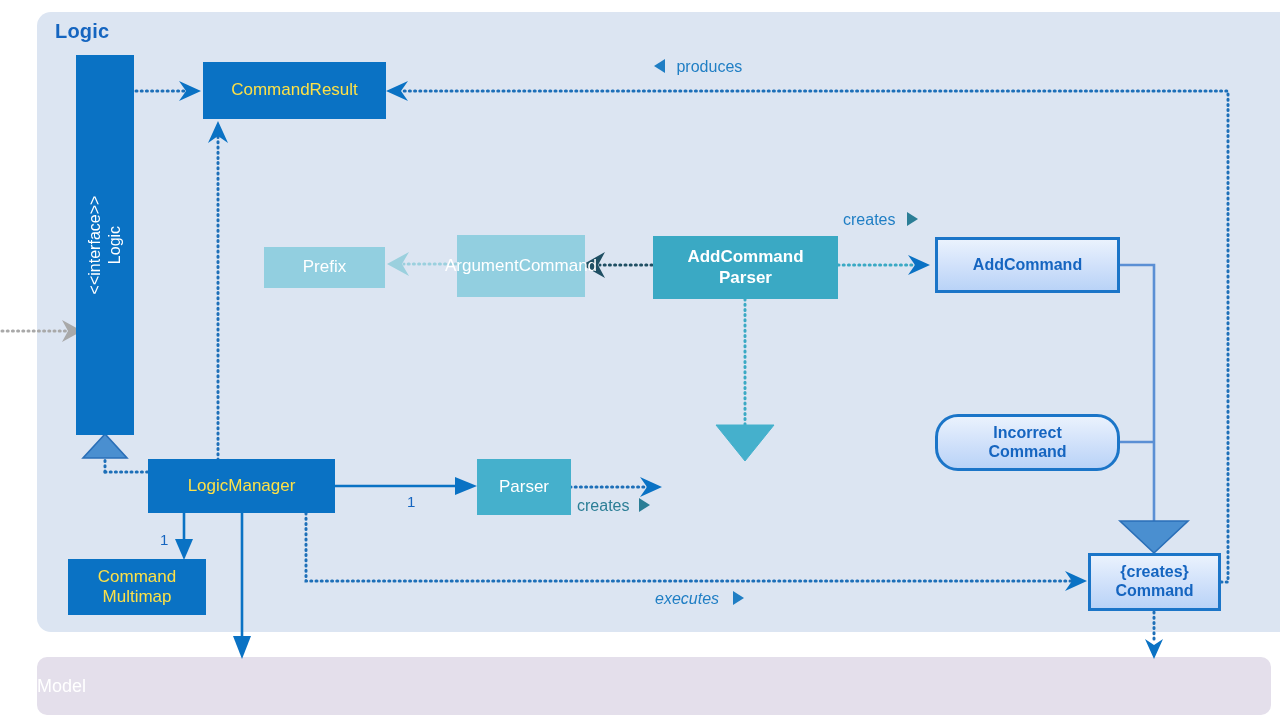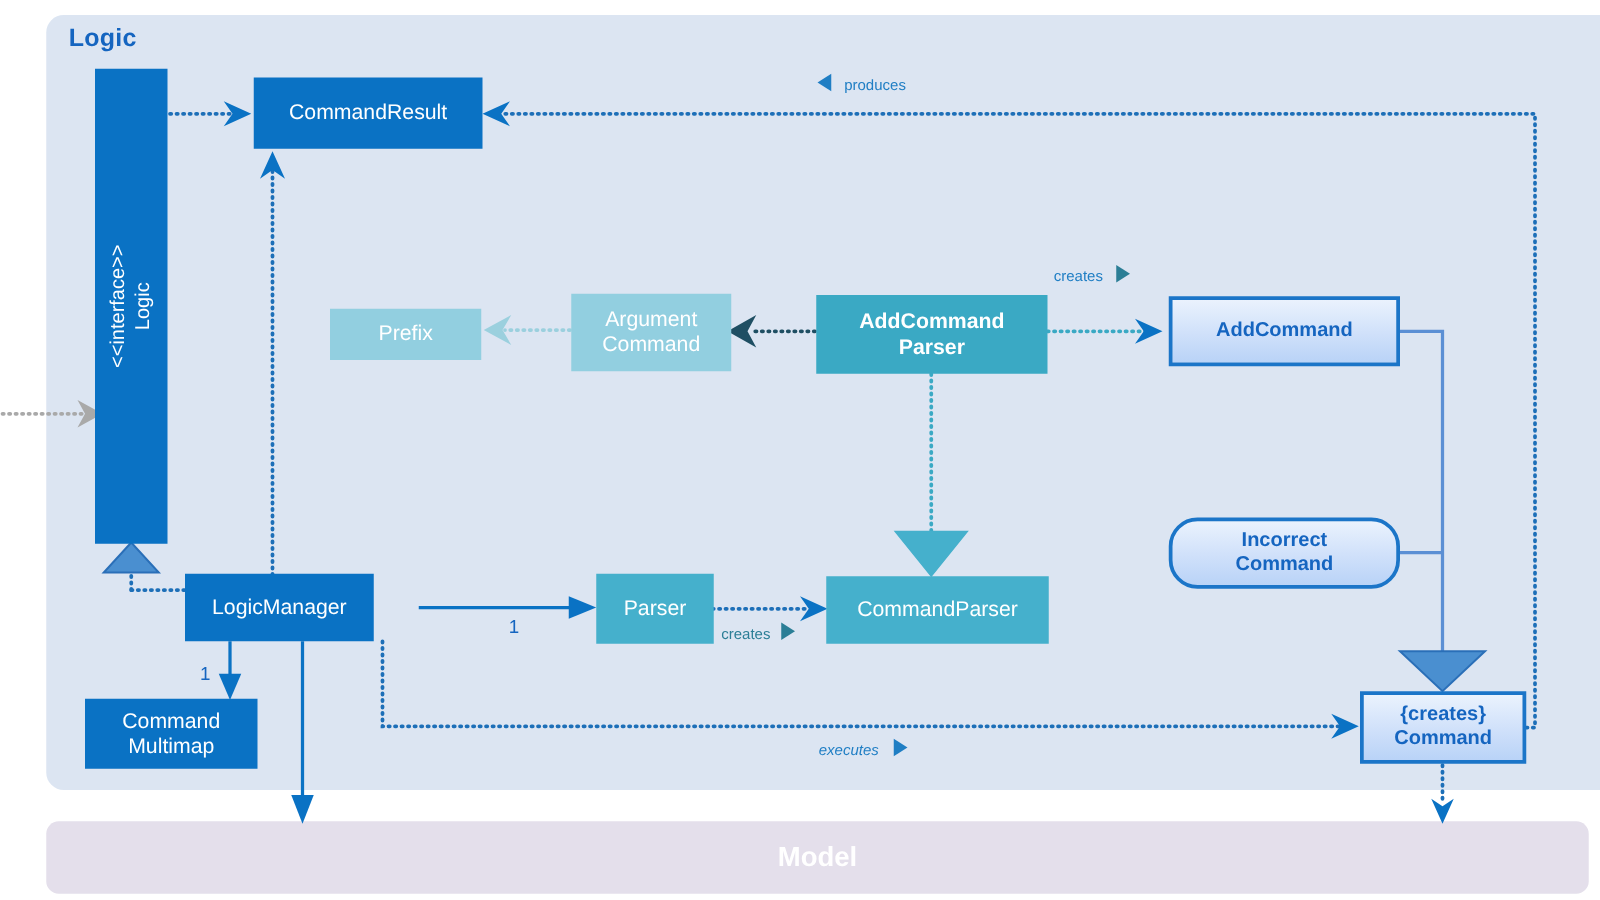--- a/index.html
+++ b/index.html
@@ -44,42 +44,42 @@
     height: 58px;
     background: #e4dfeb;
     border-radius: 10px;
     box-sizing: border-box;
   }
   .panel-model .model-label {
     position: absolute;
     left: 0; right: 0;
     top: 50%;
     transform: translateY(-50%);
-    text-align: center;
+    text-align: left;
     color: #ffffff;
-    font-size: 22px;
-    font-weight: bold;
+    font-size: 18px;
+    font-weight: normal;
   }
 
   
   .box {
     position: absolute;
     box-sizing: border-box;
     display: flex;
     align-items: center;
     justify-content: center;
     text-align: center;
     line-height: 1.18;
     color: #ffffff;
     font-size: 17px;
   }
   .box span { display: block; pointer-events: none; }
 
   
-  .b-darkblue { background: #0a72c4; color: #ffffff; }
+  .b-darkblue { background: #0a72c4; color: #fde047; }
   
   .b-teal      { background: #45b0cc; color: #ffffff; }
   .b-teal-dark { background: #3aa9c4; color: #ffffff; font-weight: bold; }
   .b-teal-lite { background: #92cfe0; color: #ffffff; }
   
   .b-cmd {
     background: linear-gradient(to bottom, #eaf2fd 0%, #cfe0fa 55%, #b9d3f7 100%);
     border: 3px solid #1b75c8;
     color: #1565c0;
     font-weight: bold;
@@ -106,21 +106,21 @@
     font-size: 16px;
     text-align: center;
     line-height: 1.25;
   }
   .iface .vtext b { font-weight: normal; display:block; }
 
   
   .edge-label {
     position: absolute;
     color: #1f7ec4;
-    font-size: 12px;
+    font-size: 16px;
     white-space: nowrap;
   }
   .edge-label.teal { color: #2b7e96; }
   .mult {
     position: absolute;
     color: #1565c0;
     font-size: 15px;
   }
 
   
@@ -234,43 +234,40 @@
     <div class="vtext">
       <b>&lt;&lt;interface&gt;&gt;</b>
       <b>Logic</b>
     </div>
   </div>
 
   <div class="box b-darkblue" style="left:203px; top:62px; width:183px; height:57px;">
     <span>CommandResult</span>
   </div>
 
-  <div class="box b-darkblue" style="left:148px; top:459px; width:151px; height:54px;">
+  <div class="box b-darkblue" style="left:148px; top:459px; width:187px; height:54px;">
     <span>LogicManager</span>
   </div>
 
   <div class="box b-darkblue" style="left:68px; top:559px; width:138px; height:56px; flex-direction:column;">
     <span>Command</span>
     <span>Multimap</span>
   </div>
 
   <div class="box b-teal" style="left:477px; top:459px; width:94px; height:56px;">
     <span>Parser</span>
   </div>
 
-  <div class="box b-teal" style="left:661px; top:461px; width:178px; height:54px;">
-    <span>CommandParser</span>
-  </div>
 
   <div class="box b-teal-dark" style="left:653px; top:236px; width:185px; height:63px; flex-direction:column;">
     <span>AddCommand</span>
     <span>Parser</span>
   </div>
 
-  <div class="box b-teal-lite" style="left:457px; top:235px; width:128px; height:62px; flex-direction:column;">
+  <div class="box b-teal-lite" style="left:457px; top:235px; width:128px; height:62px; flex-direction:row;">
     <span>Argument</span>
     <span>Command</span>
   </div>
 
   <div class="box b-teal-lite" style="left:264px; top:247px; width:121px; height:41px;">
     <span>Prefix</span>
   </div>
 
   <div class="box b-cmd" style="left:935px; top:237px; width:185px; height:56px;">
     <span>AddCommand</span>

